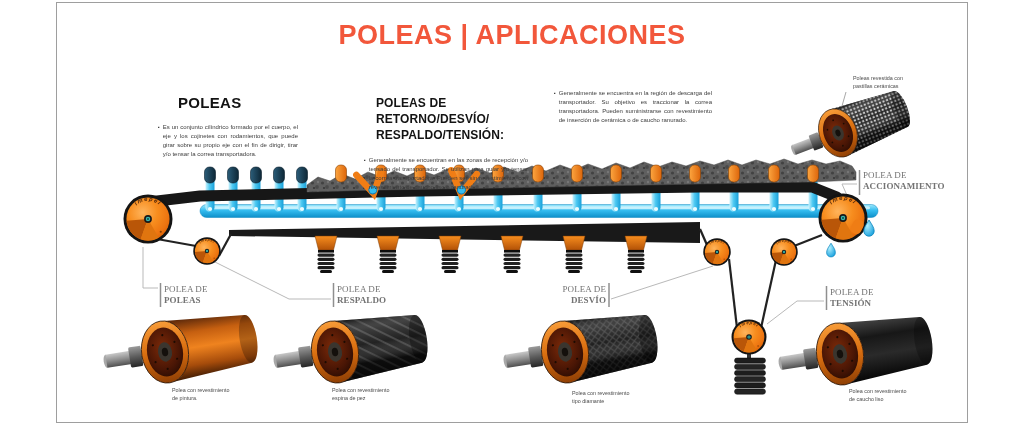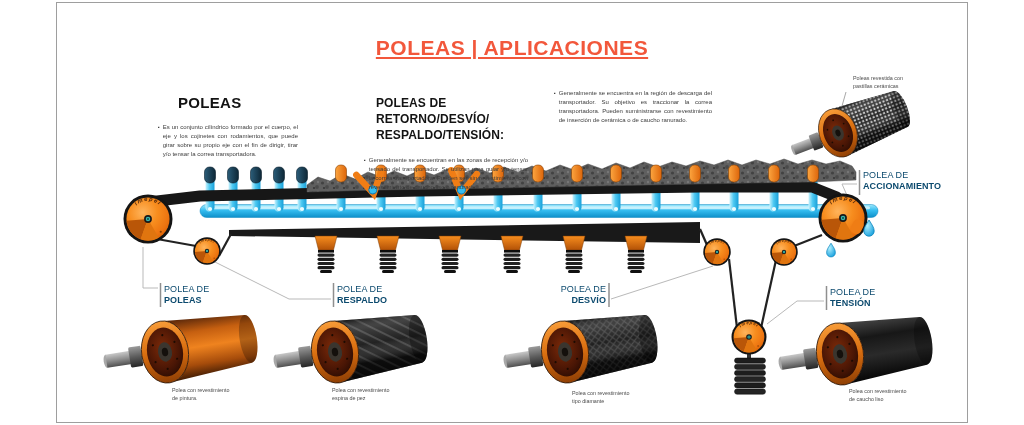--- a/index.html
+++ b/index.html
@@ -1,33 +1,33 @@
 <!DOCTYPE html>
 <html><head>
 <meta charset="utf-8">
 <style>
   html,body{margin:0;padding:0;background:#fff;}
   #canvas{position:relative;width:1024px;height:425px;background:#fff;overflow:hidden;
           font-family:"Liberation Sans",sans-serif;}
   .frame{position:absolute;left:56px;top:2px;width:910px;height:419px;border:1px solid #9e9e9e;}
   #art{position:absolute;left:0;top:0;}
-  .title{position:absolute;left:0;right:0;top:20px;margin:16px;text-align:center;
-         font-size:21px;font-weight:800;color:#f2573b;letter-spacing:.5px;text-decoration:underline;}
+  .title{position:absolute;left:0;right:0;top:20px;margin:0;text-align:center;
+         font-size:27px;font-weight:800;color:#f2573b;letter-spacing:.5px;}
   .txt{position:absolute;color:#131313;}
   .txt h2{margin:12px;}
   .s1{left:158px;top:82px;width:140px;}
   .s1 h2{font-size:15px;letter-spacing:.3px;margin-left:20px;}
   .s2{left:364px;top:83px;width:164px;}
   .s3{left:554px;top:83px;width:158px;}
   .sub{font-size:12px;line-height:1.35;white-space:pre-line;letter-spacing:.1px;}
   .body{display:flex;gap:3px;margin-top:9px;}
   .s2 .body,.s3 .body{margin-top:6px;}
   .b{font-size:5px;line-height:9px;color:#333;}
   .body p{margin:0;font-size:6px;line-height:1.5;color:#3c3c3c;text-align:justify;}
-  .dlabel{position:absolute;color:#0c4a6e;line-height:1.2;}
+  .dlabel{position:absolute;color:#737373;line-height:1.2;font-family:Liberation Serif, serif;}
   .dlabel .l1{display:block;font-size:9px;font-weight:500;letter-spacing:.1px;}
   .dlabel .l2{display:block;font-size:9px;font-weight:800;letter-spacing:.1px;}
   .right{text-align:right;width:76px;}
   .cap{position:absolute;font-size:5.4px;line-height:1.55;color:#4c4c4c;white-space:pre-line;}
 </style>
 </head>
 <body>
 
 <div id="canvas">
   <div class="frame"></div>

